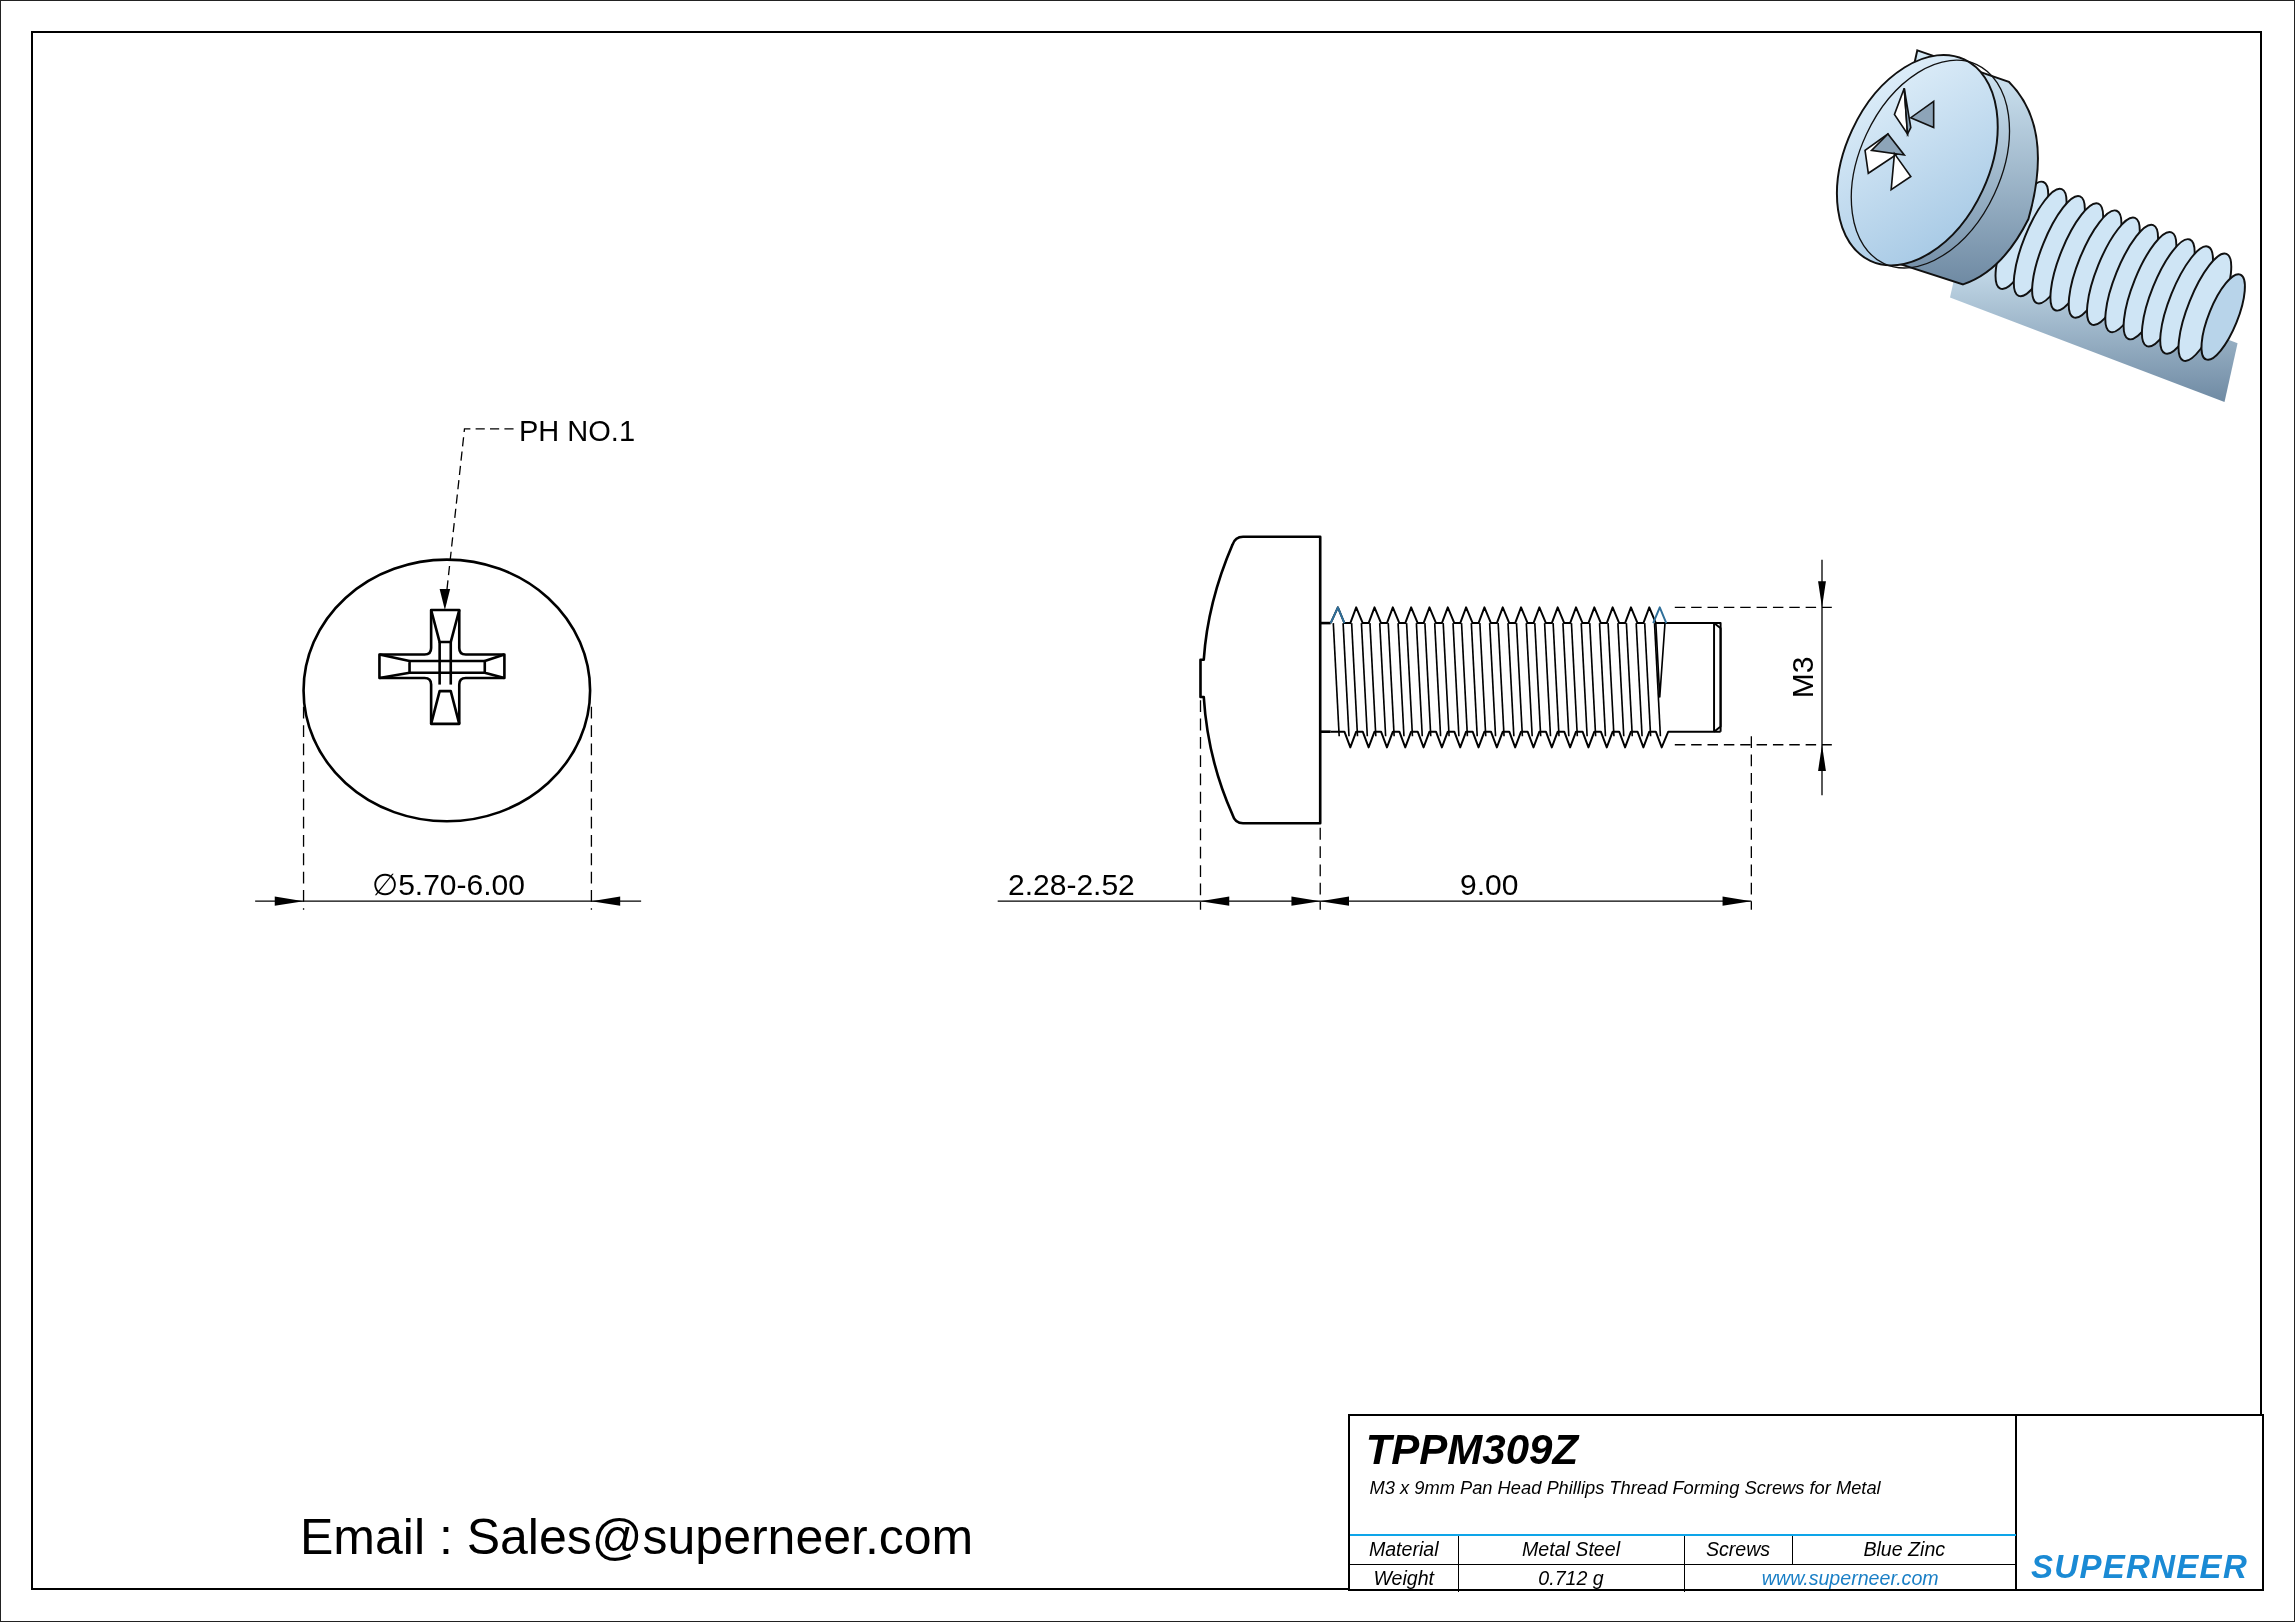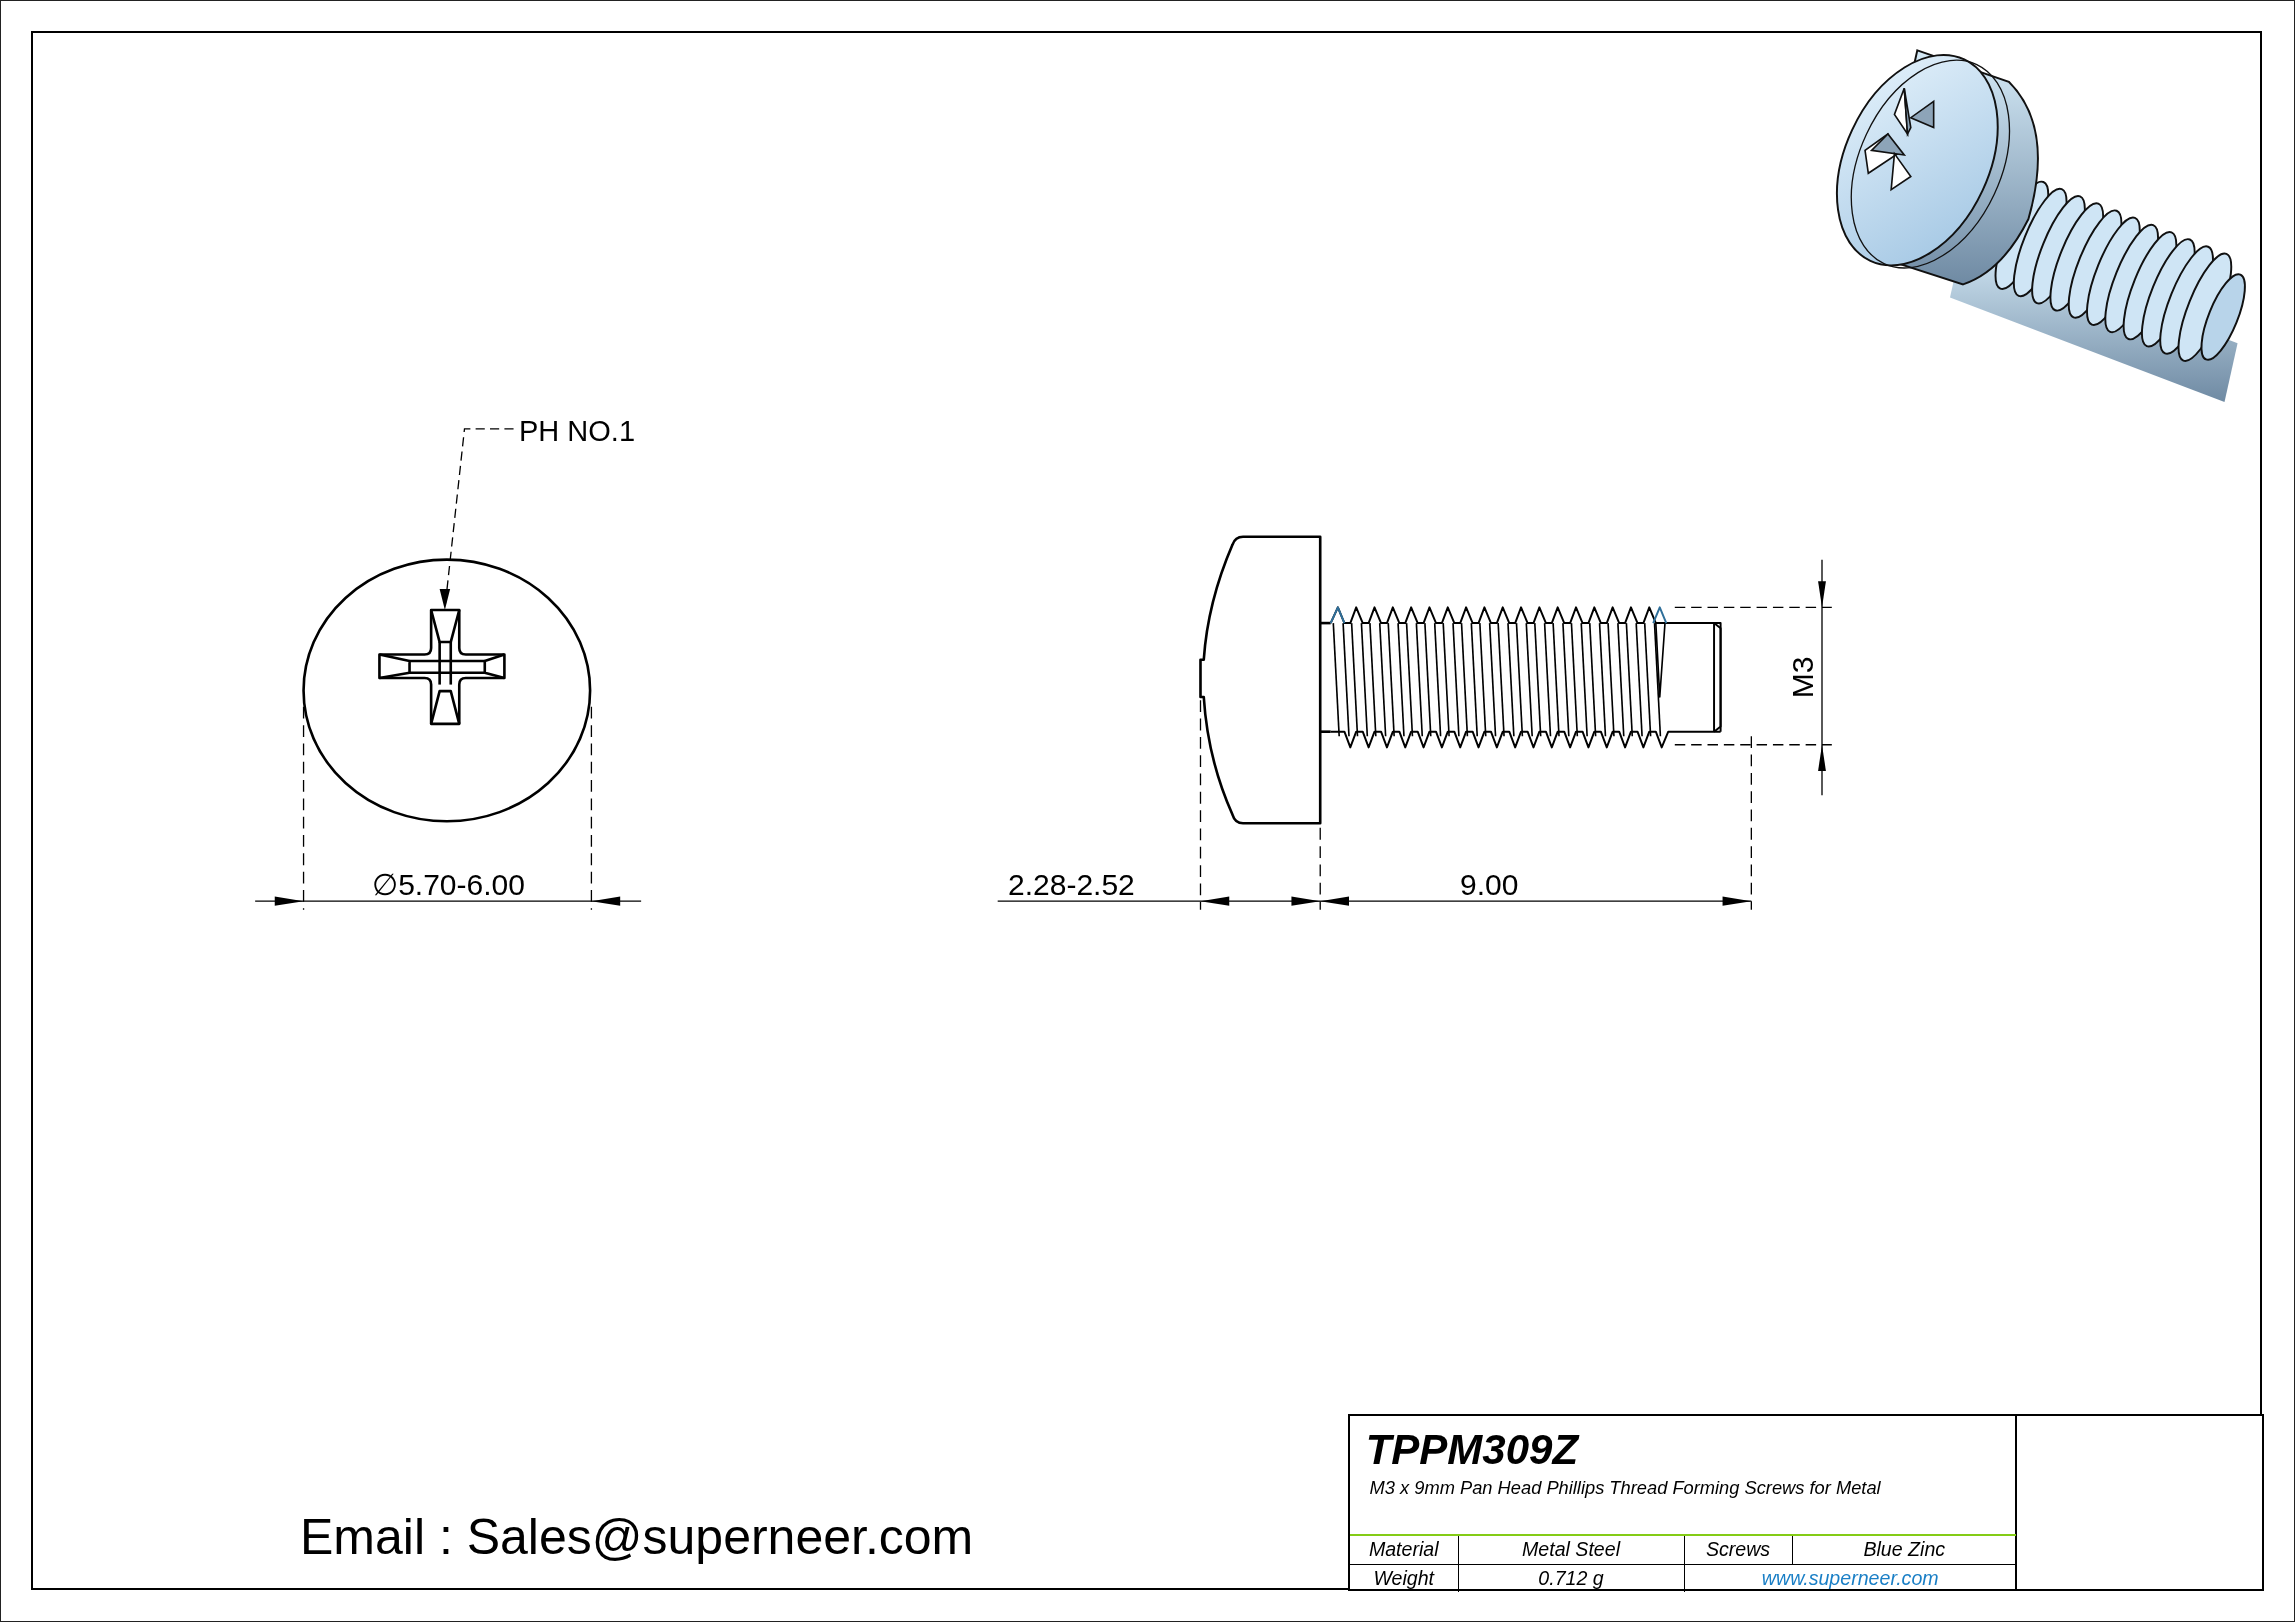--- a/index.html
+++ b/index.html
@@ -11,21 +11,21 @@
   .email { position: absolute; left: 300px; top: 1512px; font-size: 50px; line-height: 1; white-space: nowrap; }
   .iso-view { position: absolute; left: 1832px; top: 36px; width: 419px; height: 366px; }
 
   
   .title-block { position: absolute; left: 1348px; top: 1414px; width: 916px; height: 177px; border: 2px solid #000; box-sizing: border-box; background: #fff; font-style: italic; }
   .tb-main { position: absolute; left: 0; top: 0; width: 667px; height: 175px; border-right: 2px solid #000; box-sizing: border-box; }
   .tb-code { position: absolute; left: 15.7px; top: 13px; font-size: 42px; font-weight: bold; line-height: 1; }
   .tb-desc { position: absolute; left: 19.6px; top: 63px; font-size: 18.3px; line-height: 1; white-space: nowrap; }
   .tb-table { position: absolute; left: 0; top: 118px; width: 665px; height: 58px; border-collapse: collapse; table-layout: fixed; }
   .tb-table td { border: 1.3px solid #000; font-size: 19.6px; text-align: center; padding: 0; height: 27.5px; white-space: nowrap; }
-  .tb-table tr:first-child td { border-top: 2px solid #84cc16; }
+  .tb-table tr:first-child td { border-top: 2px solid #0ea5e9; }
   .tb-table td:first-child { border-left: none; }
   .tb-table td:last-child { border-right: none; }
   .tb-table tr:last-child td { border-bottom: none; }
   .tb-link { color: #1a7fc6; }
   .tb-logo { position: absolute; left: 667px; top: 0; width: 245px; height: 175px; }
   .logo-text { position: absolute; left: 0; width: 100%; top: 134px; text-align: center; font-size: 33px; font-weight: bold; color: #1a8ad4; letter-spacing: 1.3px; line-height: 1; }
 </style>
 </head>
 <body>
 
@@ -238,14 +238,17 @@
         <td>Blue Zinc</td>
       </tr>
       <tr>
         <td>Weight</td>
         <td>0.712 g</td>
         <td colspan="2" class="tb-link">www.superneer.com</td>
       </tr>
     </tbody>
       </table>
   </div>
+  <div class="tb-logo">
+    <div class="logo-text">SUPERNEER</div>
+  </div>
 </div>
 
 
 </body></html>

